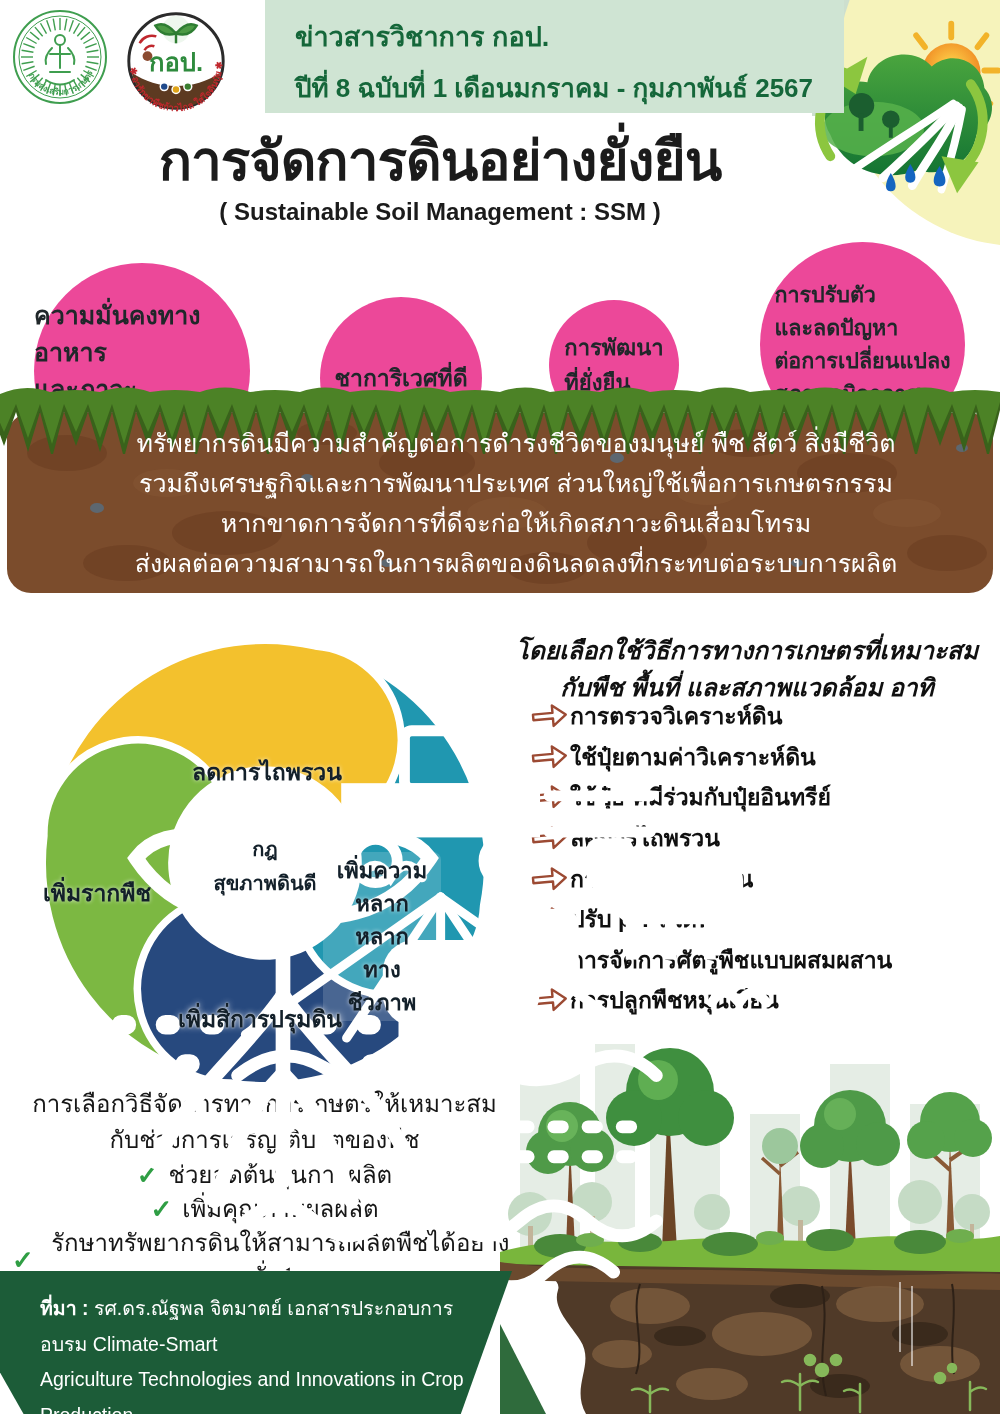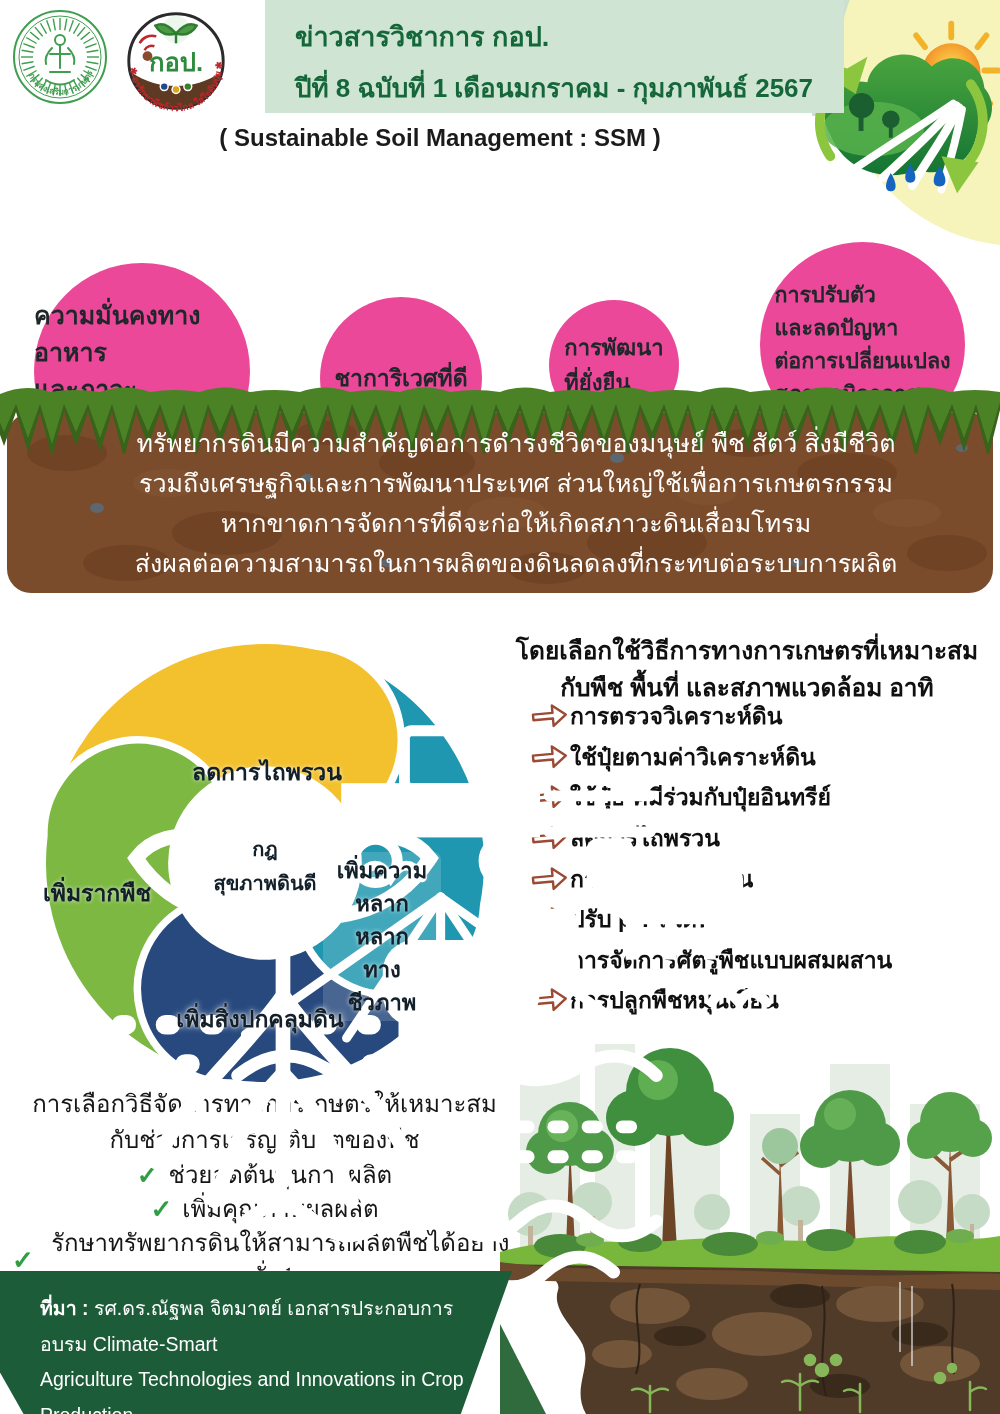--- a/index.html
+++ b/index.html
@@ -44,21 +44,21 @@
   .pw-center{position:absolute;left:235px;top:238px;transform:translate(-50%,-50%);font-size:20px;font-weight:800;
              color:#13202a;text-align:center;line-height:34px;}
   .pw-yellow{left:237px;top:126px;font-size:23px;}
   .pw-teal{left:352px;top:224px;font-size:22px;line-height:33px;background:rgba(255,255,255,.16);padding:2px 10px;border-radius:8px;}
   .pw-green{left:67px;top:247px;font-size:23px;}
   .pw-blue{left:230px;top:373px;font-size:23px;text-shadow:0 0 6px rgba(255,255,255,.95),0 0 2px #fff;}
   .pw-icon{position:absolute;}
 
   
   .methods-heading{left:502px;top:632px;width:490px;text-align:center;font-size:24.5px;font-weight:bold;
-                   color:#101010;line-height:37px;}
+                   color:#101010;line-height:37px;font-style:italic;}
   .methods-list{left:528px;top:696px;width:470px;}
   .method-row{display:flex;align-items:center;height:40.6px;}
   .method-row .label{font-size:23px;font-weight:bold;color:#101010;}
 
   
   .growth{left:12px;top:1086px;width:505px;text-align:center;color:#161616;font-size:24px;line-height:36px;}
   .check-row{display:flex;align-items:center;justify-content:center;gap:10px;line-height:34px;}
   .check-mark{color:#2f9e44;font-weight:900;font-size:26px;}
 
   
@@ -214,20 +214,21 @@
     </g>
     <defs>
         <path id="kopArc" d="M12,64 A47,47 0 0 0 106,64" fill="none"></path>
       </defs>
     <text font-size="9.5" fill="#c0272d" font-weight="bold">
       <textPath href="#kopArc" startOffset="2%">✱ อารักขาพืชก้าวไกล ใส่ใจดินปุ๋ย ✱</textPath>
     </text>
   </svg>
 
   <div class="abs title-block">
+    <h1>การจัดการดินอย่างยั่งยืน</h1>
     <div class="sub">( Sustainable Soil Management : SSM )</div>
   </div>
 
   <div class="abs bubble b0 pre">ความมั่นคงทางอาหาร
 และภาวะโภชนาการ</div>
   <div class="abs bubble b1 pre">ชาการิเวศที่ดี</div>
   <div class="abs bubble b2 pre">การพัฒนา
 ที่ยั่งยืน</div>
   <div class="abs bubble b3 pre">การปรับตัว
 และลดปัญหา
@@ -351,21 +352,21 @@
         <path d="M8,31 H102" stroke-dasharray="2 6"></path>
         <path d="M8,46 q8,-7 16,0 t16,0 t16,0 t16,0 t16,0 t16,0"></path>
         <path d="M14,58 q8,-7 16,0 t16,0 t16,0 t16,0 t16,0"></path>
       </g>
     </svg>
 
     <div class="pw-label pw-yellow">ลดการไถพรวน</div>
     <div class="pw-label pw-teal pre">เพิ่มความหลากหลาก
 ทางชีวภาพ</div>
     <div class="pw-label pw-green">เพิ่มรากพืช</div>
-    <div class="pw-label pw-blue">เพิ่มสิ่งปกคลุมดิน</div>
+    <div class="pw-label pw-blue">เพิ่มสิ่การปรุมดิน</div>
     <div class="pw-center pre">กฎ
 สุขภาพดินดี</div>
   </div>
 
   <div class="abs methods-heading pre">โดยเลือกใช้วิธีการทางการเกษตรที่เหมาะสม
 กับพืช พื้นที่ และสภาพแวดล้อม อาทิ</div>
   <div class="abs methods-list" id="methods-list">
       <div class="method-row">
         <svg width="42" height="28" viewBox="0 0 44 30">
       <path d="M5,12 h21 v-8 l14,11 -14,11 v-8 h-21 z" fill="#fff" stroke="#9c4a33" stroke-width="2.6" stroke-linejoin="round" transform="rotate(-5 22 15)"></path>

